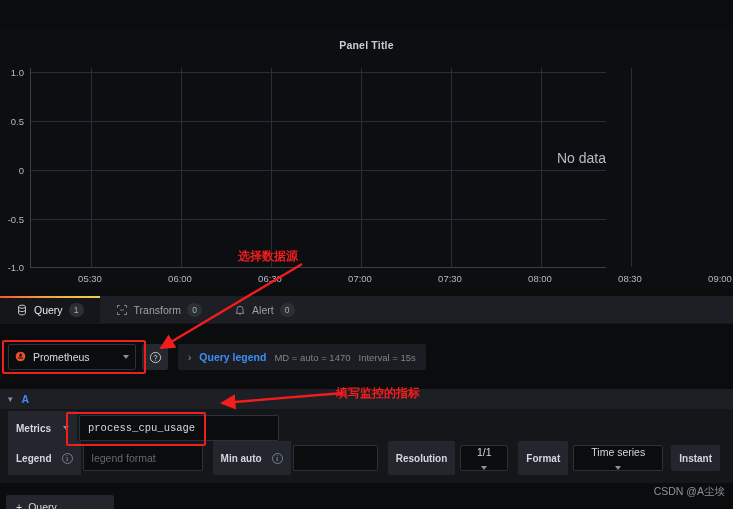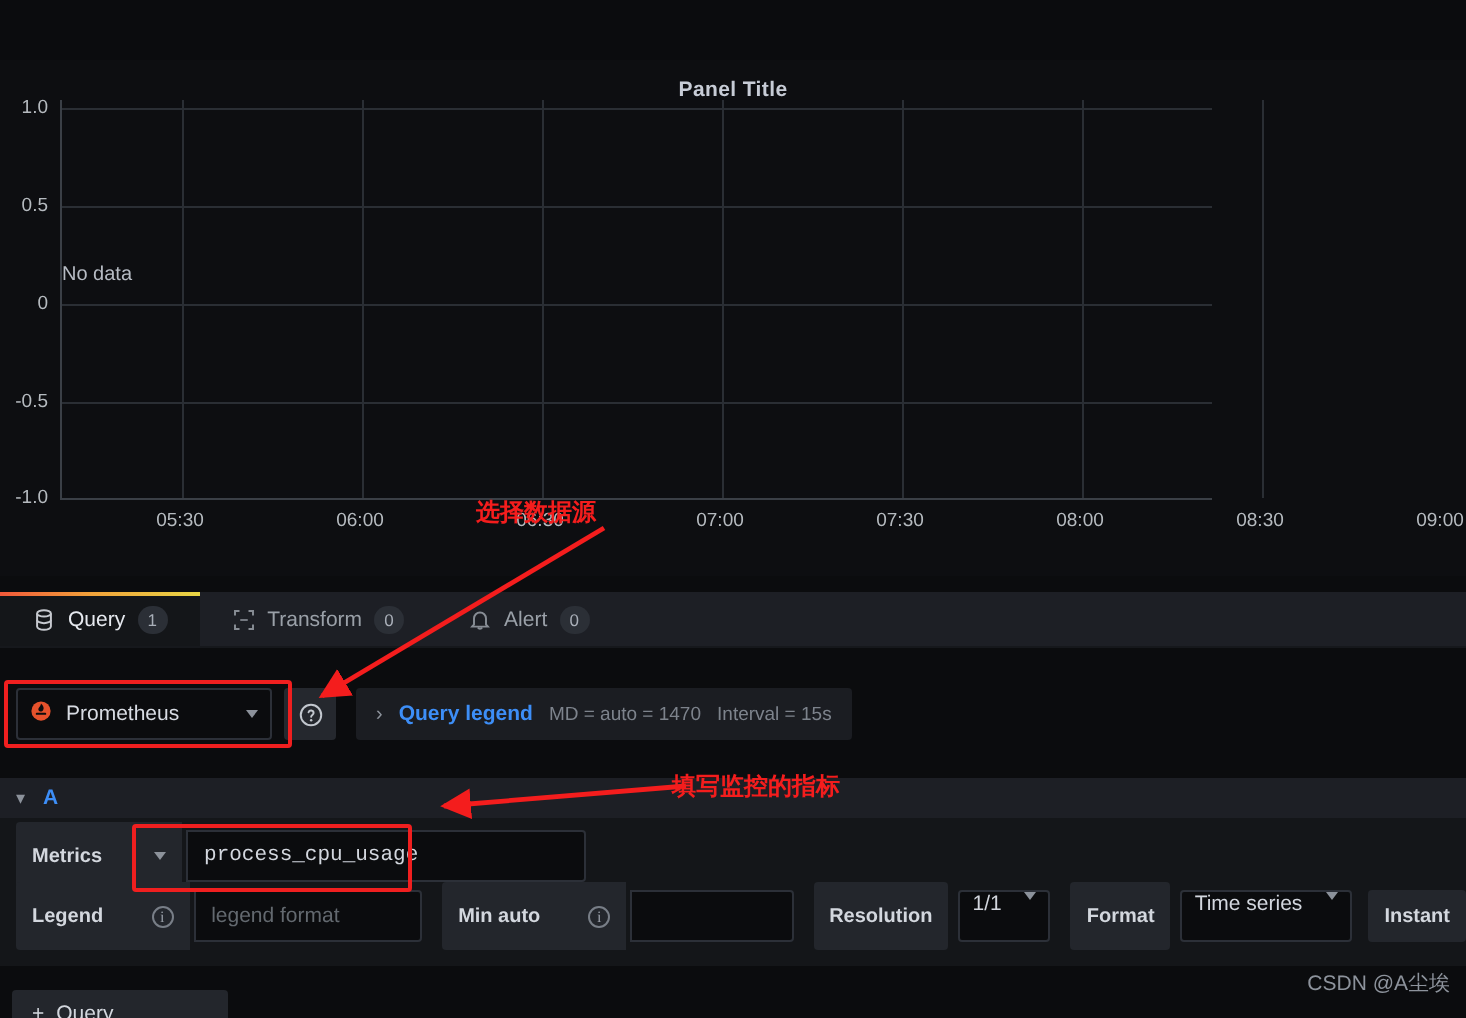--- a/index.html
+++ b/index.html
@@ -13,21 +13,21 @@
 
   
   .panel {
     position: absolute; left: 0; top: 30px; width: 733px; height: 258px;
     background: #0d0e11;
   }
   .panel-title {
     text-align: center; color: #c7ccd6; font-size: 10.5px; font-weight: bold;
     padding-top: 9px; letter-spacing: .2px;
   }
-  .plot-wrap { position: absolute; left: 0; top: 20px; width: 608px; height: 232px; }
+  .plot-wrap { position: absolute; left: 0; top: 38px; width: 608px; height: 232px; }
 
   .y-axis { position: absolute; left: 0; top: 0; width: 28px; height: 200px; }
   .y-tick {
     position: absolute; right: 4px; color: #b5babf; font-size: 9.5px;
     transform: translateY(-50%); white-space: nowrap;
   }
 
   .plot {
     position: absolute; left: 30px; top: 0; right: 2px; height: 200px;
     border-left: 1px solid #3a3f46;
@@ -36,22 +36,22 @@
   .grid-h { position: absolute; left: 0; right: 0; height: 1px; background: #2a2e34; }
   .grid-v { position: absolute; top: 0; bottom: 0; width: 1px; background: #2a2e34; }
 
   .x-axis { position: absolute; left: 30px; top: 202px; right: 2px; height: 18px; }
   .x-tick {
     position: absolute; top: 3px; color: #b5babf; font-size: 9.5px;
     transform: translateX(-50%); white-space: nowrap;
   }
 
   .no-data {
-    position: absolute; left: 0; right: 0; top: 82px; text-align: left;
-    color: #b7bcc4; font-size: 10px;
+    position: absolute; left: 0; right: 0; top: 82px; text-align: right;
+    color: #b7bcc4; font-size: 14px;
   }
 
   
   .tabbar {
     position: absolute; left: 0; top: 296px; width: 733px; height: 28px;
     background: #1d1f25; display: flex; align-items: stretch;
     border-bottom: 1px solid #16181c;
   }
   .tab {
     display: flex; align-items: center; gap: 6px;
@@ -102,37 +102,37 @@
   }
   .qhead .chev-r { color: #8c929b; font-size: 9px; }
   .qhead .qname { color: #3d8ef7; font-size: 10.5px; font-weight: bold; }
 
   .qbody {
     position: absolute; left: 0; top: 409px; width: 733px; height: 74px;
     background: #141619; padding: 6px 0 0 8px;
   }
   .fieldrow { display: flex; align-items: center; gap: 2px; height: 26px; margin-bottom: 4px; }
   .fl {
-    height: 34px; display: flex; align-items: center; gap: 24px;
+    height: 34px; display: flex; align-items: center; gap: 10px;
     padding: 0 8px; background: #23262c; color: #d3d7de; font-size: 10px;
     font-weight: bold; border-radius: 2px 0 0 2px; white-space: nowrap;
   }
   .fl .chev { margin-left: 2px; }
   .fi {
     height: 26px; background: #0b0c0e; border: 1px solid #2c3038;
     border-radius: 0 2px 2px 0; display: flex; align-items: center;
     padding: 0 8px; color: #d3d7de; font-size: 10.5px;
     font-family: "Liberation Mono", monospace;
   }
   .fi.ph { color: #63696f; font-family: "Liberation Sans", sans-serif; font-size: 10.5px; }
   .fi.blank { }
   .sel {
     height: 26px; background: #0b0c0e; border: 1px solid #2c3038; border-radius: 2px;
-    display: flex; justify-content: space-between;
-    padding: 0 6px; color: #d3d7de; font-size: 10.5px; gap: 8px; cursor: pointer;
+    display: flex; align-items: center; justify-content: space-between;
+    padding: 0 6px; color: #d3d7de; font-size: 10.5px; gap: 8px; cursor: pointer; flex-direction: column;
   }
   .btnflat {
     height: 26px; background: #23262c; color: #d3d7de; font-size: 10px;
     font-weight: bold; display: flex; align-items: center; padding: 0 8px;
     border-radius: 2px; cursor: pointer; white-space: nowrap;
   }
   .info-i {
     width: 11px; height: 11px; border: 1px solid #787e87; border-radius: 50%;
     color: #989ea7; font-size: 8px; line-height: 9px; text-align: center;
     font-weight: normal; font-family: "Liberation Serif", serif;

